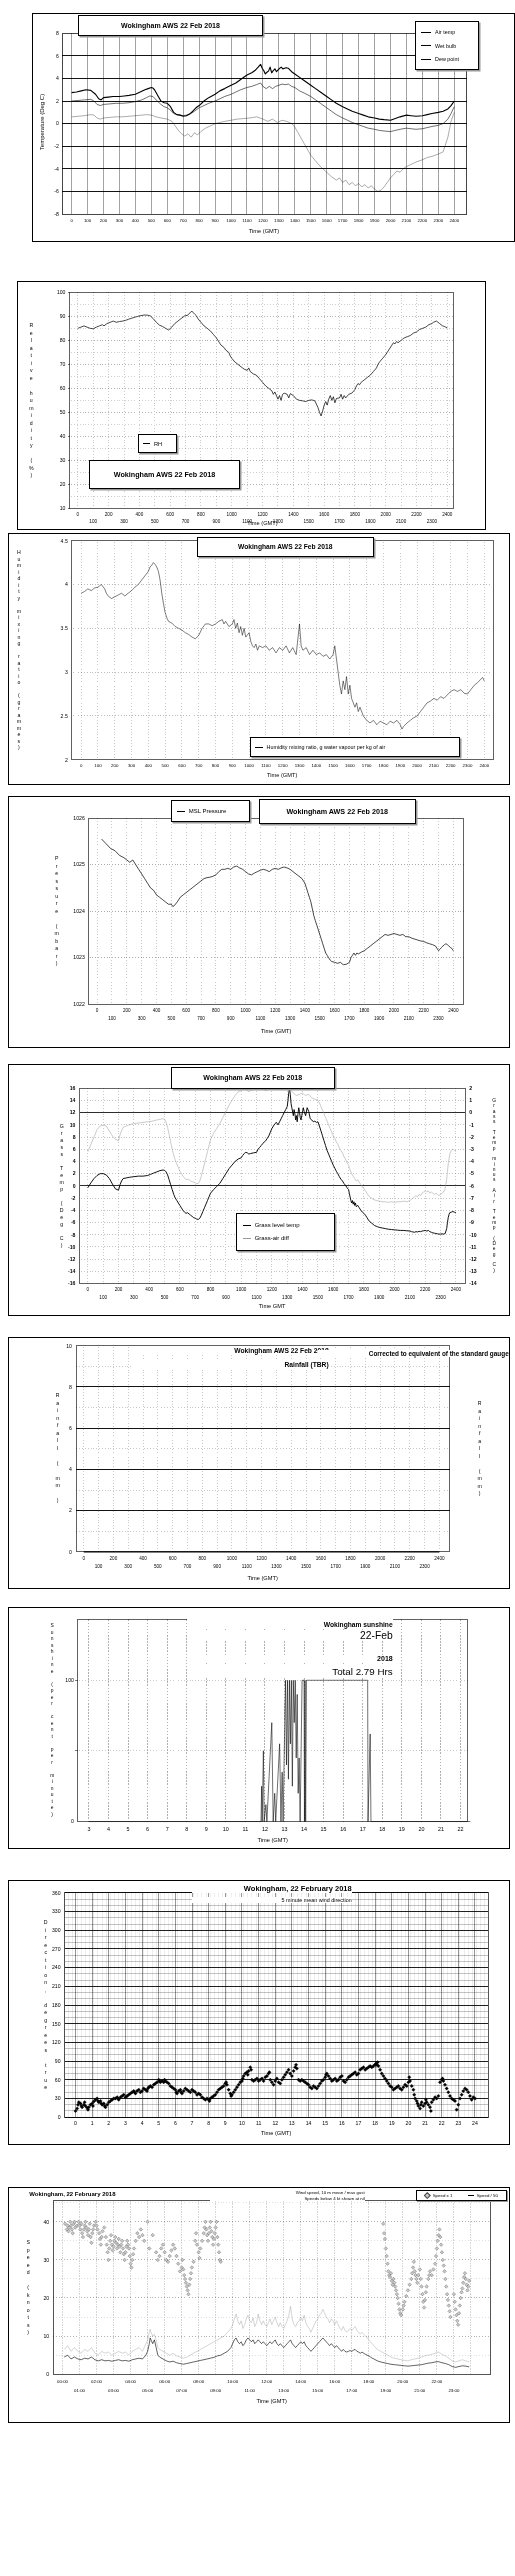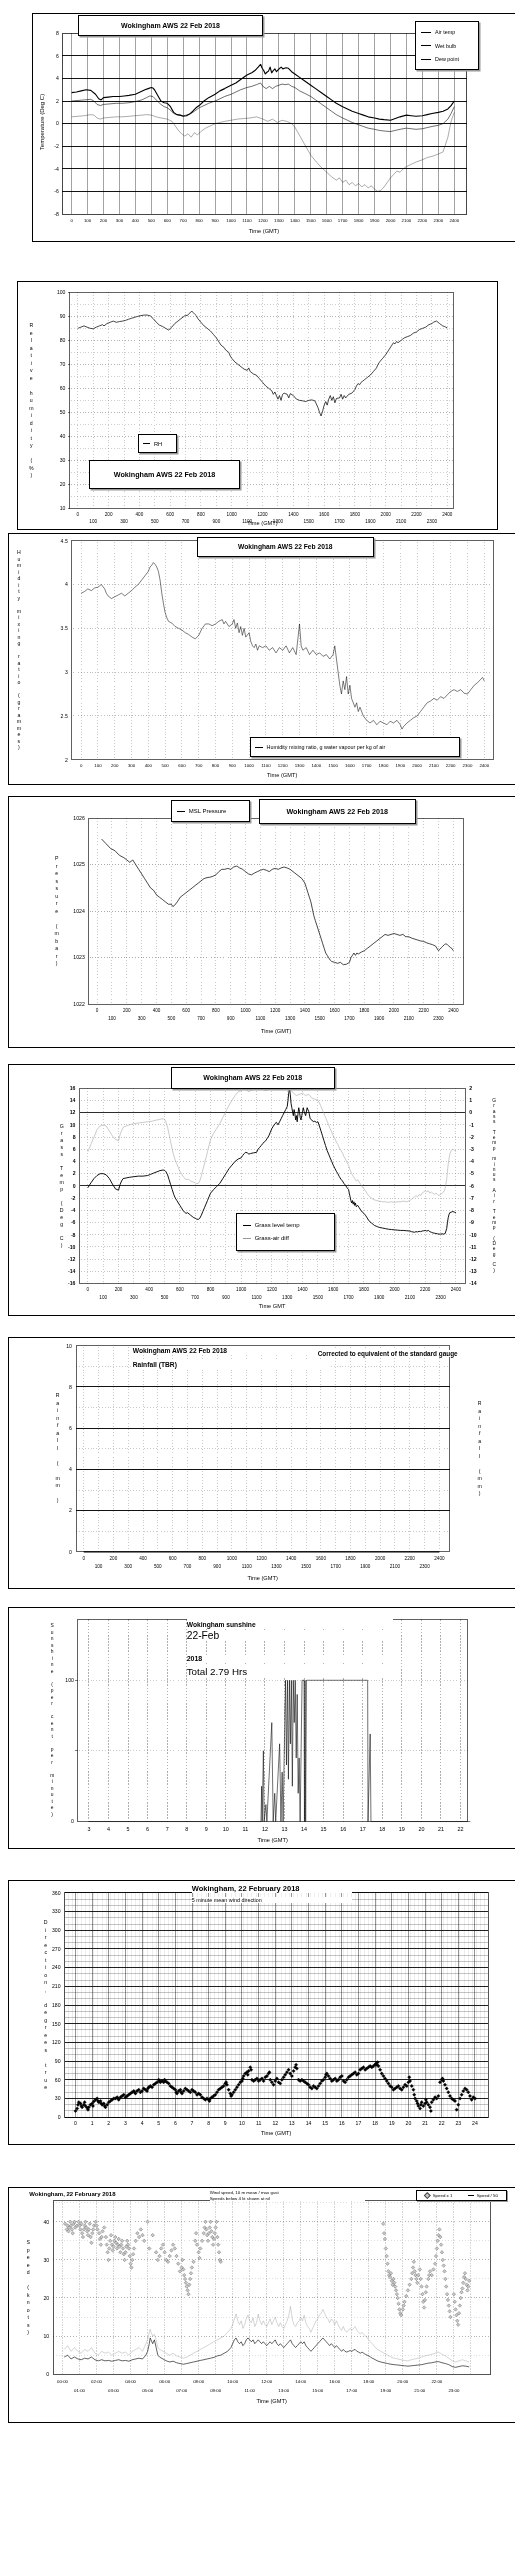--- a/index.html
+++ b/index.html
@@ -1,28 +1,28 @@
 <!DOCTYPE html>
 <html style="font-size:8.2px"><head>
 <meta charset="utf-8">
 <style>
   html,body{margin:0;padding:0;background:#fff;}
   #page{position:relative;width:515px;height:2576px;background:#fff;font-family:"Liberation Sans",sans-serif;color:#000;overflow:hidden;}
-  .chart{position:absolute;background:#fff;border:0.5px solid #000;padding-left:12px;}
+  .chart{position:absolute;background:#fff;border:0.5px solid #000;}
   .chart svg{position:absolute;left:0;top:0;}
   .box{position:absolute;background:#fff;border:0.5px solid #000;box-shadow:1.5px 1.5px 0 #999;}
   .titlebox{display:flex;align-items:center;justify-content:center;text-align:center;font-weight:600;}
   .legend{padding:4.1px 5.2px;}
   .lg-row{display:flex;align-items:center;margin:3.1px 0;white-space:nowrap;}
   .lg-line{display:inline-block;width:10.3px;margin-right:3.6px;background:#000;flex:0 0 auto;}
   .lg-dia{display:inline-block;width:3.6px;height:3.6px;margin:0 4.1px 0 1px;background:#c9c9c9;border:0.5px solid #444;transform:rotate(45deg);flex:0 0 auto;}
   .vstack{position:absolute;writing-mode:vertical-rl;text-orientation:upright;text-align:center;letter-spacing:1.5px;white-space:nowrap;}
   .vrot{position:absolute;transform:rotate(-90deg);text-align:center;white-space:nowrap;}
   .xlab{position:absolute;text-align:center;}
-  .note{position:absolute;background:#fff;text-align:left;white-space:nowrap;}
+  .note{position:absolute;background:#fff;text-align:right;white-space:nowrap;}
 </style>
 </head>
 <body>
 
 <div id="page">
 
   <section class="chart" style="left:32px;top:13px;width:481px;height:227px;">
     <svg width="481" height="227" viewBox="0 0 934 440">
         <line x1="75" y1="37" x2="75" y2="388" stroke="#000" stroke-width="0.7" shape-rendering="crispEdges"></line>
         <line x1="105.95833333333333" y1="37" x2="105.95833333333333" y2="388" stroke="#000" stroke-width="0.7" shape-rendering="crispEdges"></line>

